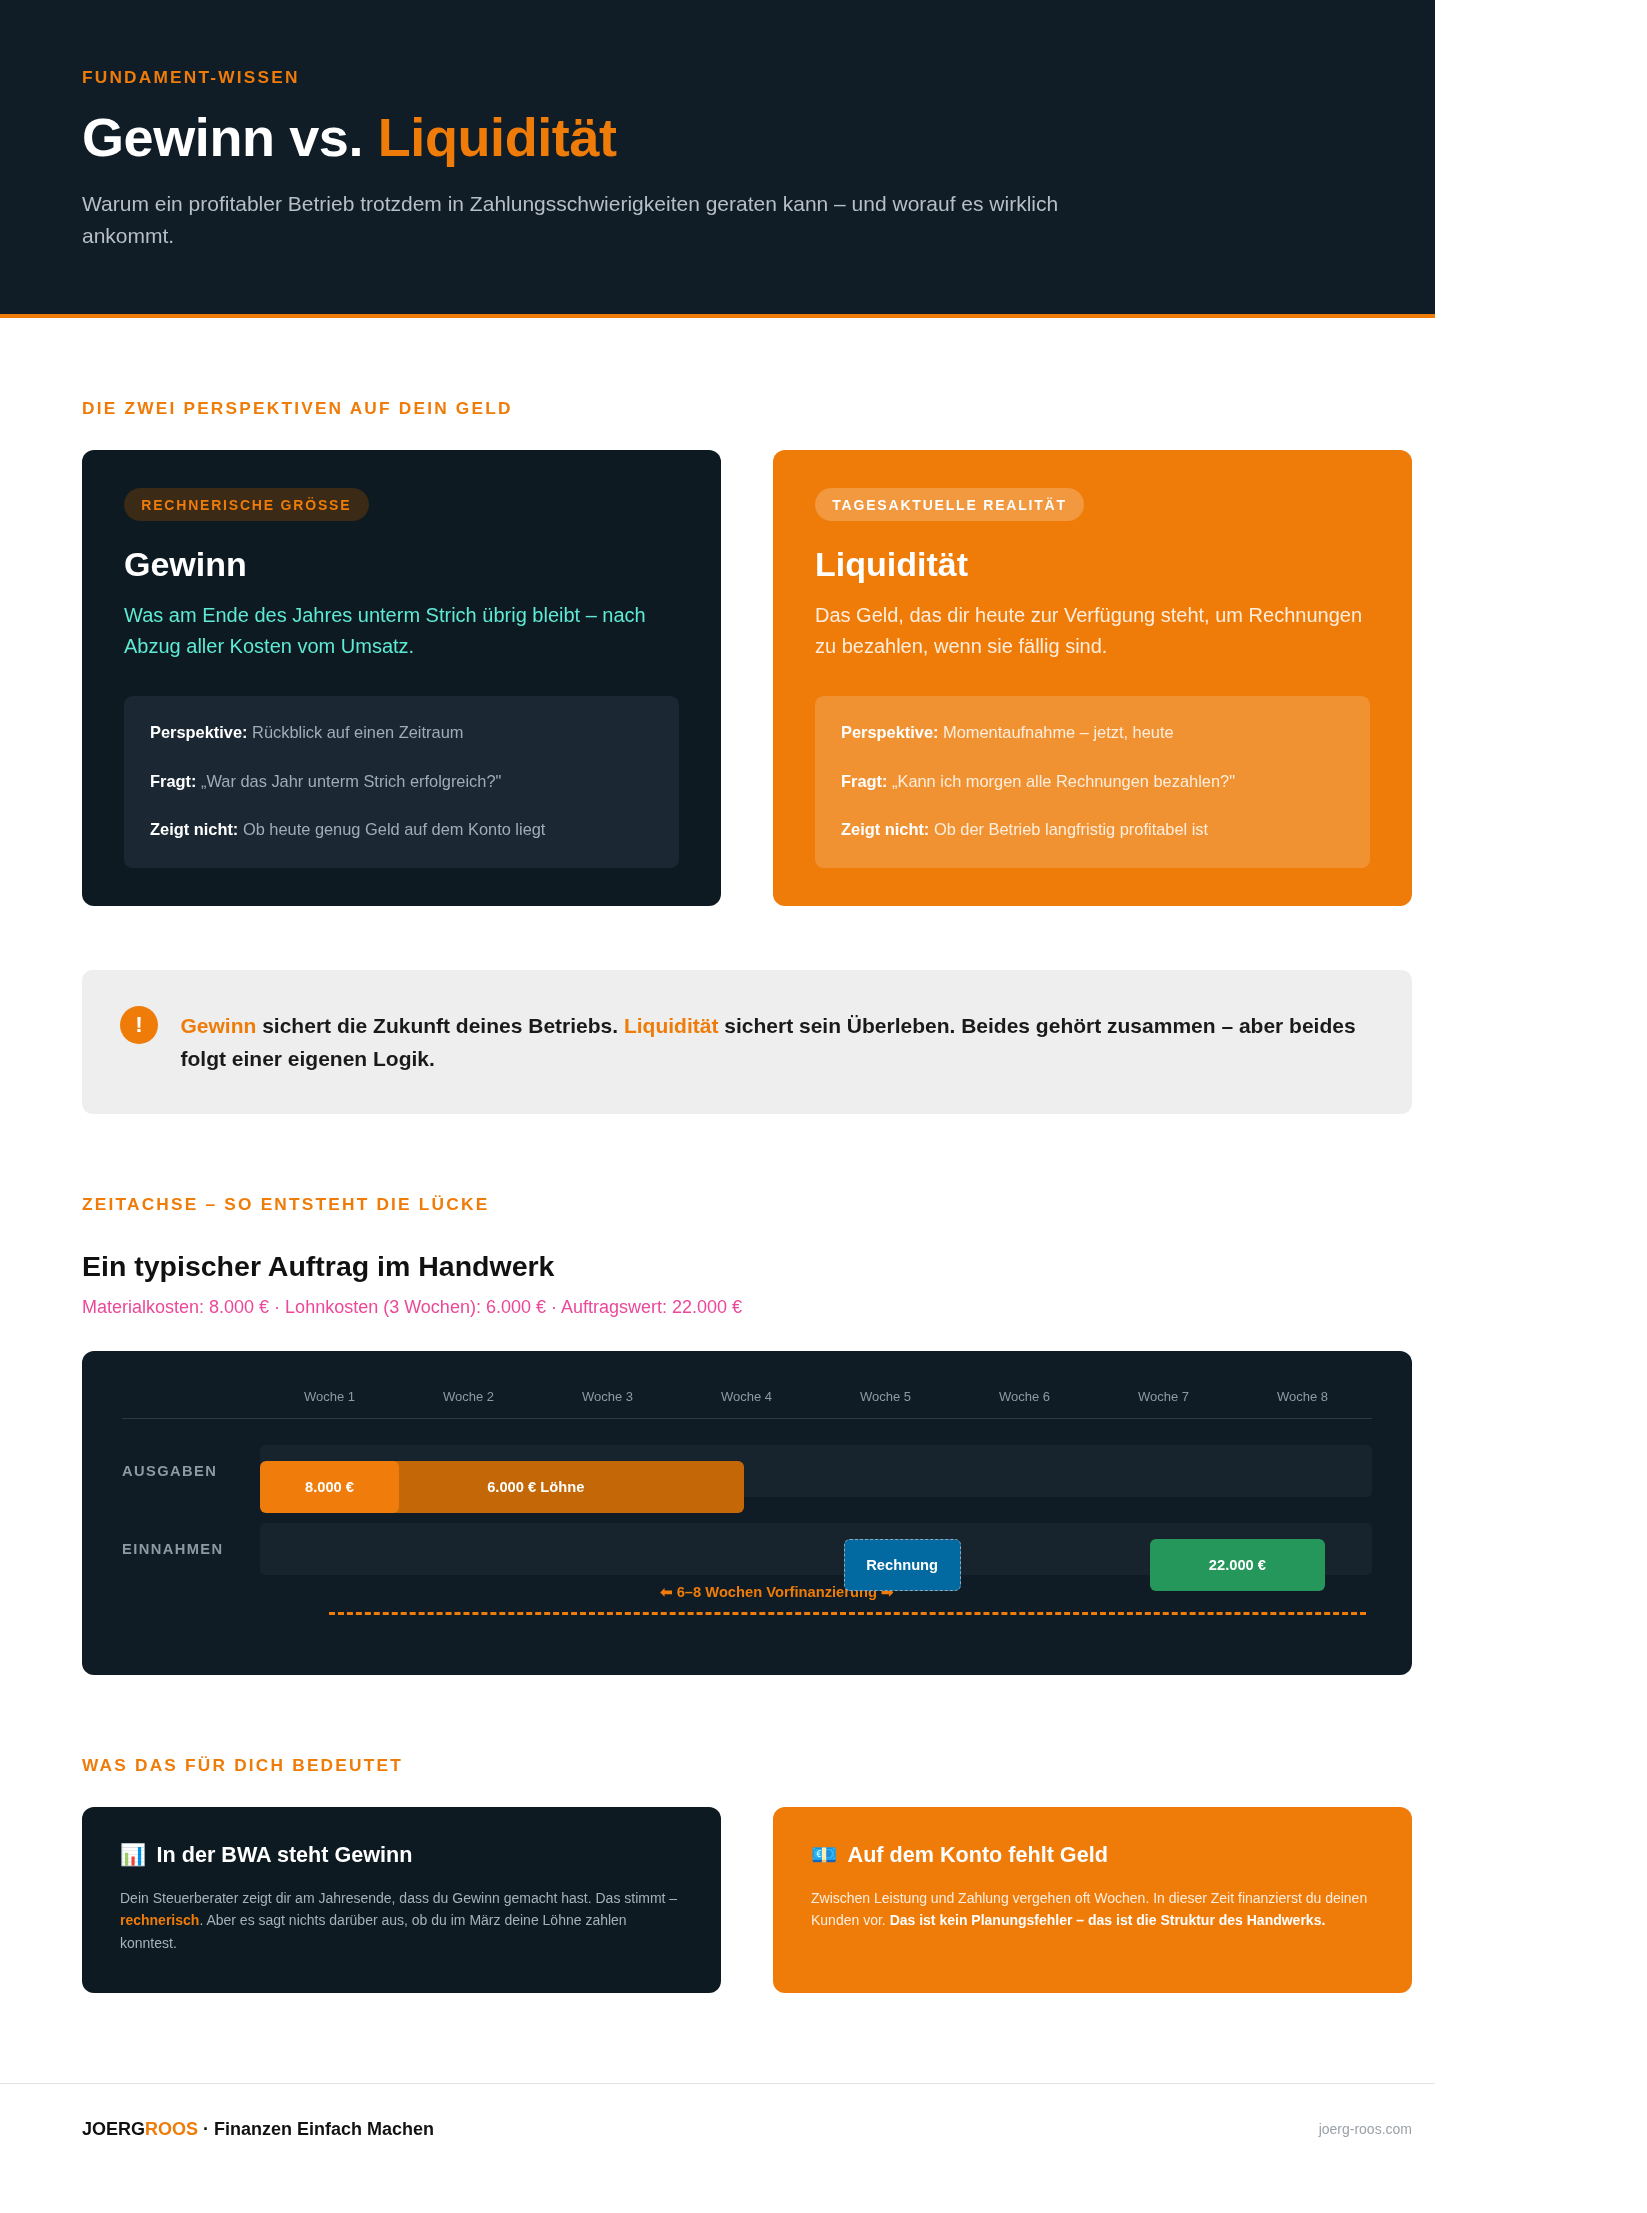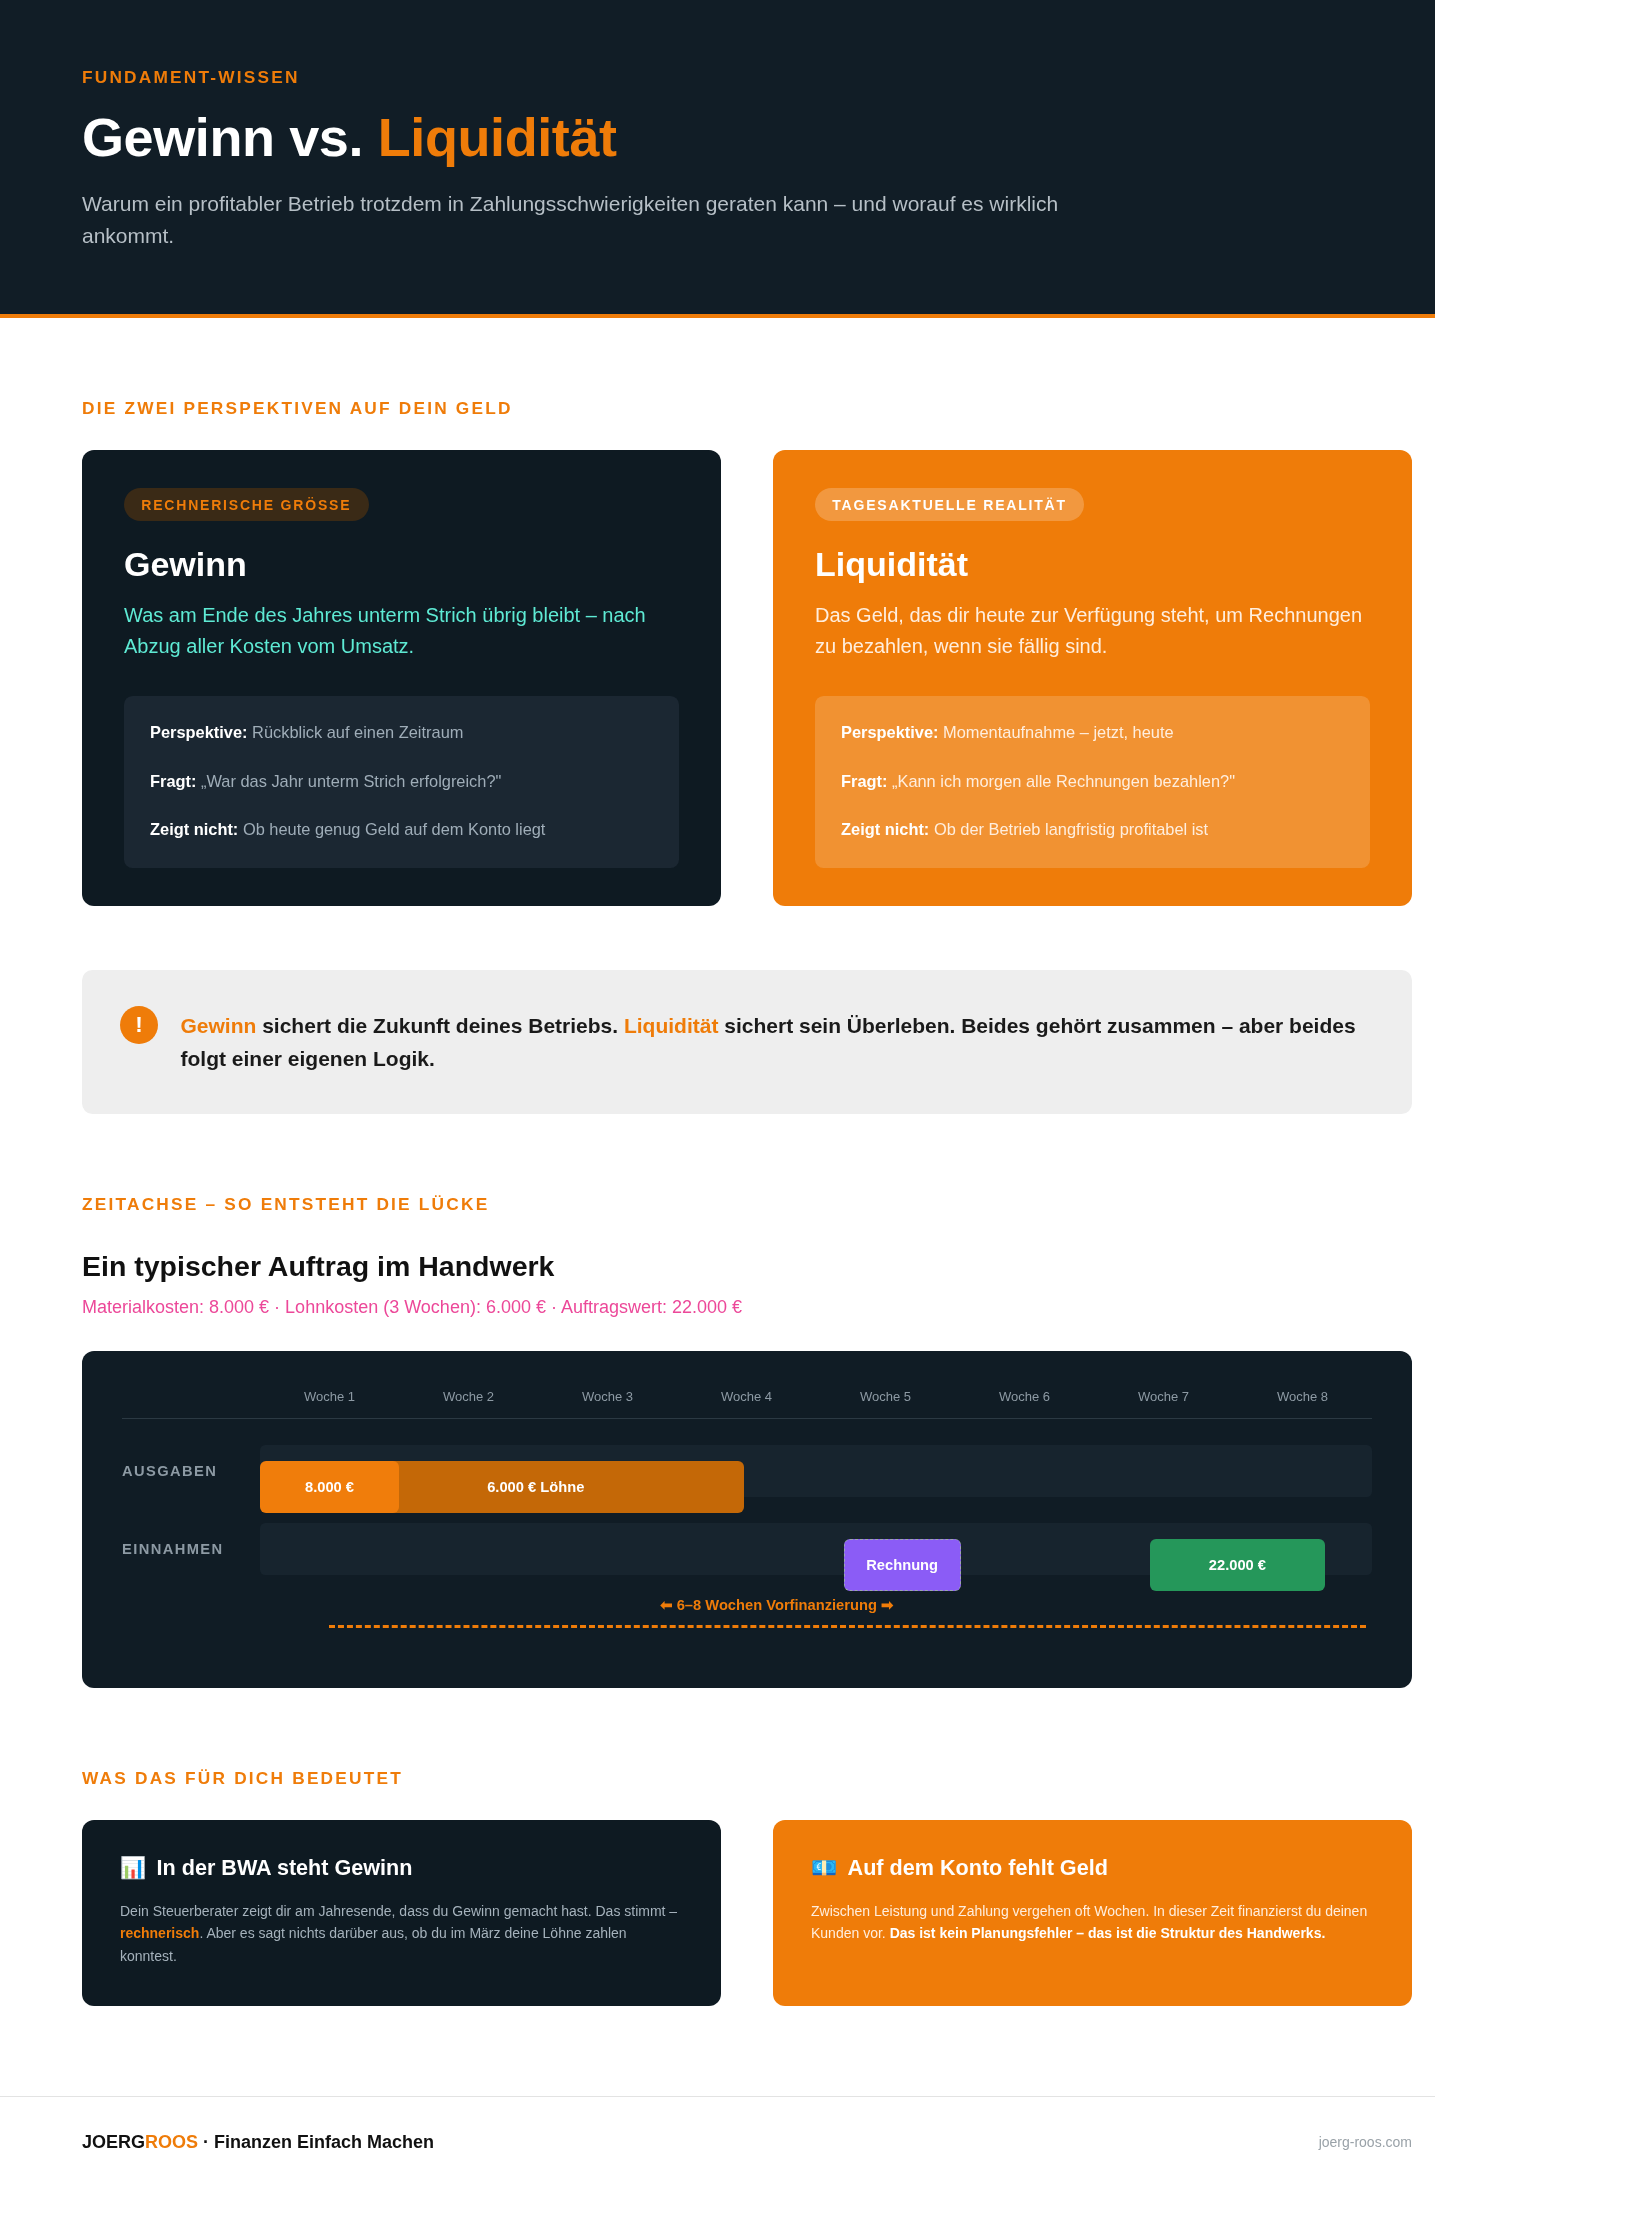--- a/index.html
+++ b/index.html
@@ -221,31 +221,31 @@
     justify-content: center;
     font-size: 14.7px;
     font-weight: bold;
     color: #ffffff;
     white-space: nowrap;
   }
   .bar-material { left: 0; width: 12.5%; background: #f07d0b; z-index: 2; }
   .bar-loehne   { left: 6.1%; width: 37.4%; background: #c46807; z-index: 1; }
   .bar-invoice  {
     left: 52.5%; width: 10.5%;
-    background: #8b5cf6;
+    background: #0369a1;
     border: 1.7px dashed #9aa6b0;
     font-weight: bold;
     z-index: 2;
   }
   .bar-payment  { left: 80%; width: 15.8%; background: #25975a; z-index: 2; }
 
   .tl-note-row {
     display: grid;
     grid-template-columns: 138px 1fr;
-    margin-top: 21px;
+    margin-top: 8px;
   }
   .tl-note-inner { position: relative; height: 50px; }
   .tl-note {
     position: absolute;
     left: 36%;
     top: 0;
     font-size: 14.7px;
     font-weight: bold;
     color: #ef7c09;
     white-space: nowrap;

